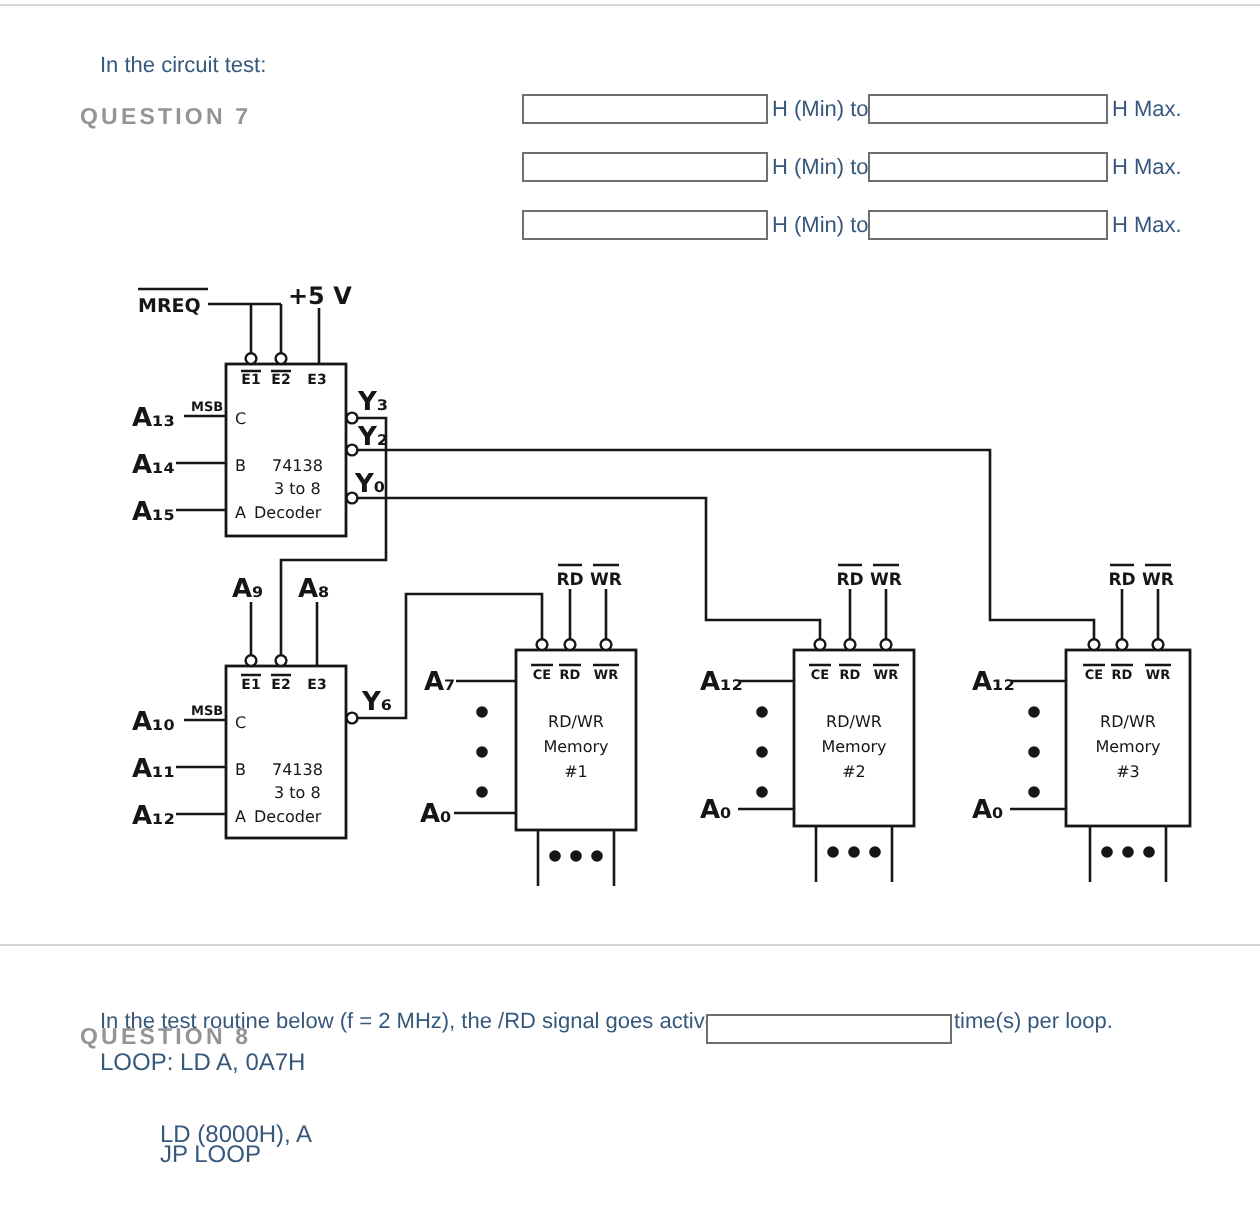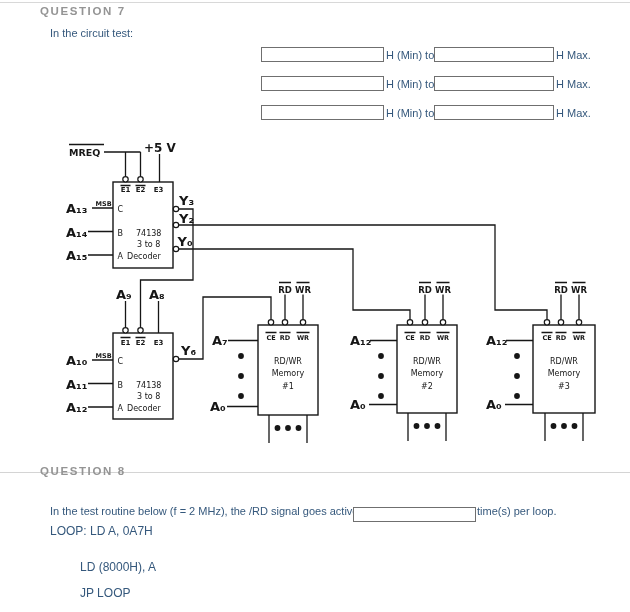--- a/index.html
+++ b/index.html
@@ -1,20 +1,20 @@
 <!DOCTYPE html>
 <html><head>
 <meta charset="utf-8">
 <style>
   html,body{margin:0;padding:0;background:#fff;}
   .page{position:relative;width:630px;height:612px;background:#fff;overflow:hidden;
         font-family:"Liberation Sans",sans-serif;}
   .hrule{position:absolute;left:0;width:630px;height:1px;background:#d8d8d8;}
   .qheader{position:absolute;left:40px;font-size:11.5px;font-weight:bold;color:#949494;
-           letter-spacing:1.6px;}
+           letter-spacing:1.6px;margin-top:48px;}
   .btxt{position:absolute;font-size:11px;color:#35587c;white-space:pre;}
   .codetxt{position:absolute;font-size:12px;color:#35587c;white-space:pre;}
   .fillin{position:absolute;width:117px;height:13px;border:1px solid #6f6f6f;background:#fff;
           font-size:11px;color:#333;padding:0 2px;border-radius:0;outline:none;}
   .fillin.second{width:114px;}
   .row{position:absolute;left:0;width:630px;height:18px;}
   svg.circuit{position:absolute;left:0;top:0;pointer-events:none;}
   .w{stroke:#161616;stroke-width:1.3;fill:none;}
   .box{stroke:#161616;stroke-width:1.4;fill:#ffffff;}
   .bub{stroke:#161616;stroke-width:1.2;fill:#ffffff;}
@@ -205,15 +205,15 @@
   </svg>
 
   <div class="hrule" style="top:472px;background:#d4d4d4;"></div>
 
   <div class="qheader" style="top:465px;">QUESTION 8</div>
   <span class="btxt" style="left:50px;top:505px;">In the test routine below (f = 2 MHz), the /RD signal goes active</span>
   <input class="fillin" style="left: 353px; top: 507px;" type="text">
   <span class="btxt" style="left:477px;top:505px;">time(s) per loop.</span>
   <div class="codetxt" style="left:50px;top:524px;">LOOP: LD A, 0A7H</div>
   <div class="codetxt" style="left:80px;top:548px;margin-top:12px;">LD (8000H), A</div>
-  <div class="codetxt" style="left:80px;top:570px;margin-top:16px;">JP LOOP</div>
+  <div class="codetxt" style="left:80px;top:570px;">JP LOOP</div>
 
 </div>
 
 </body></html>

